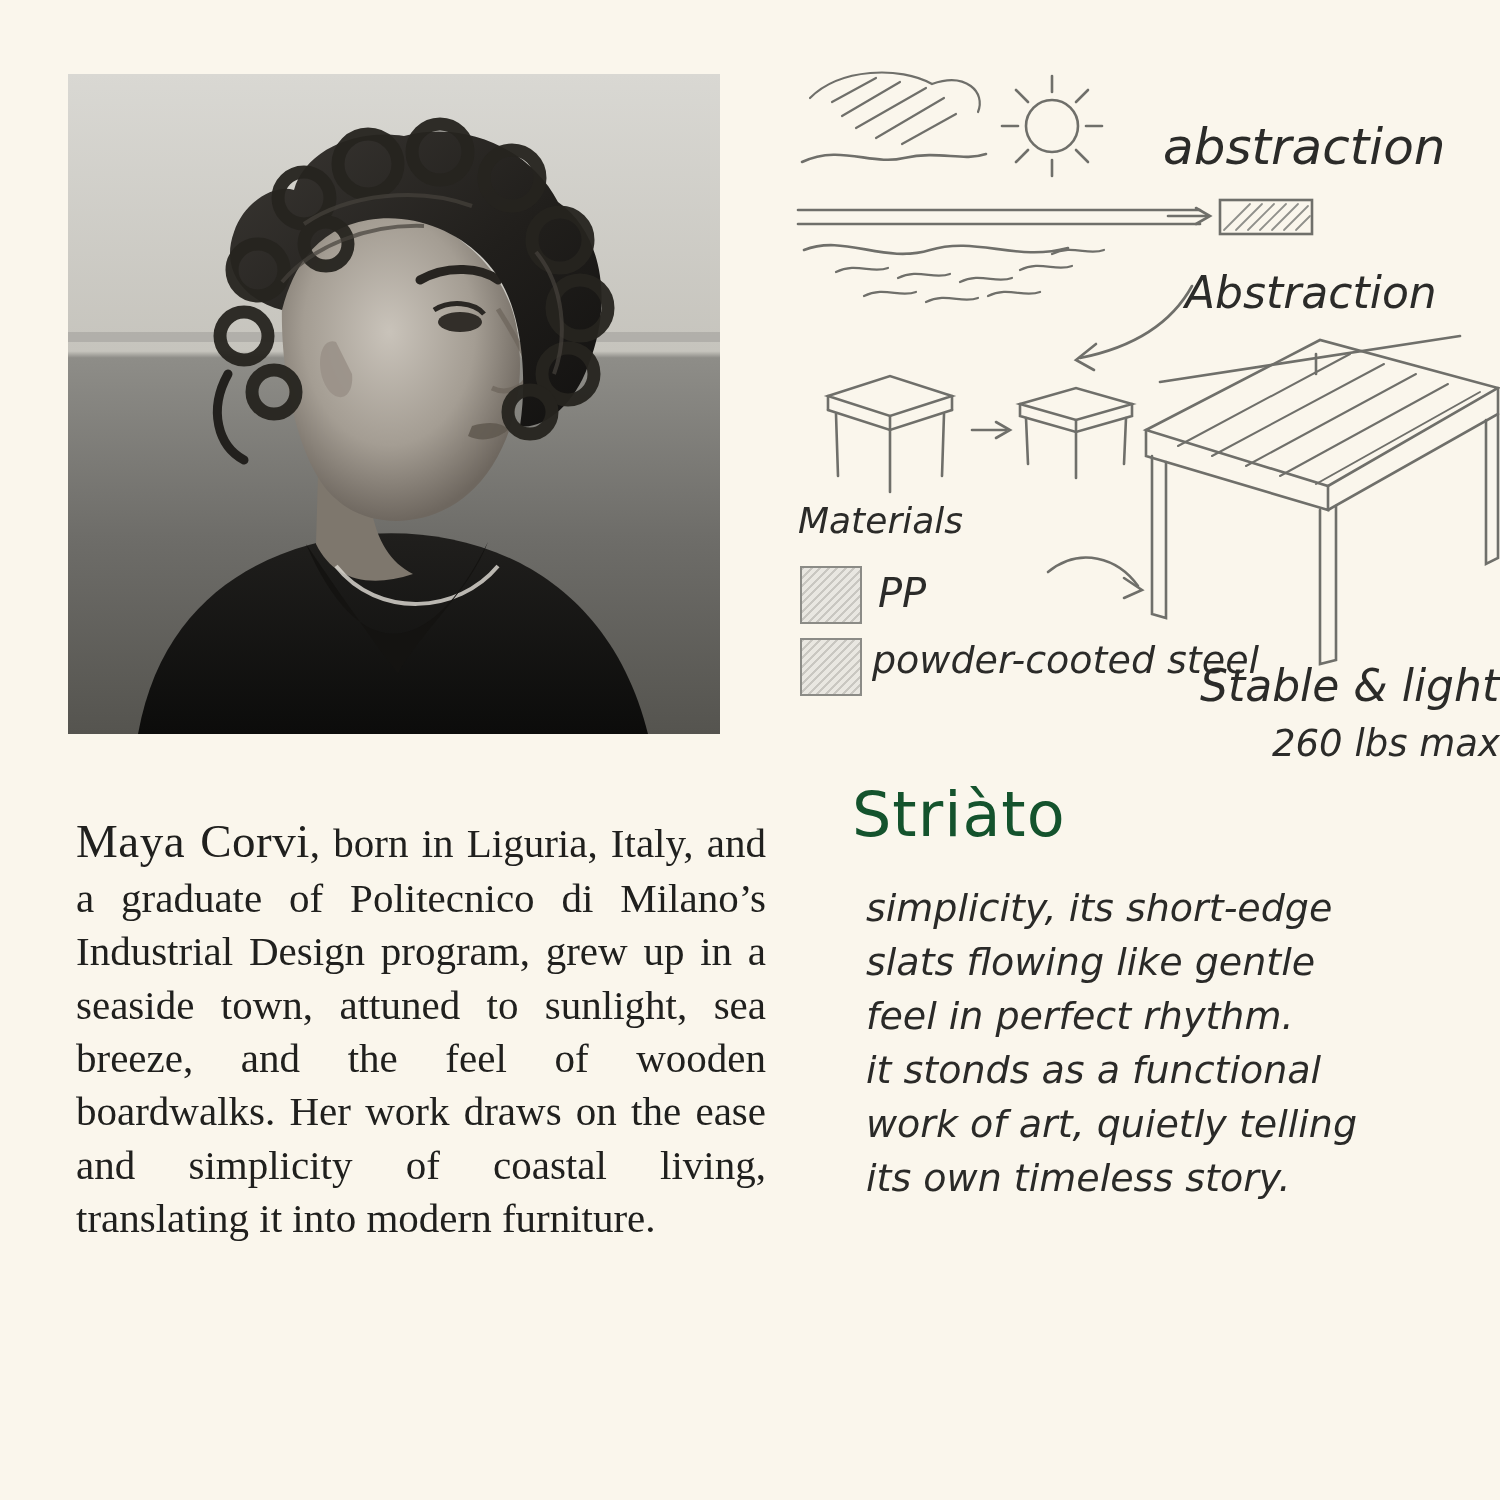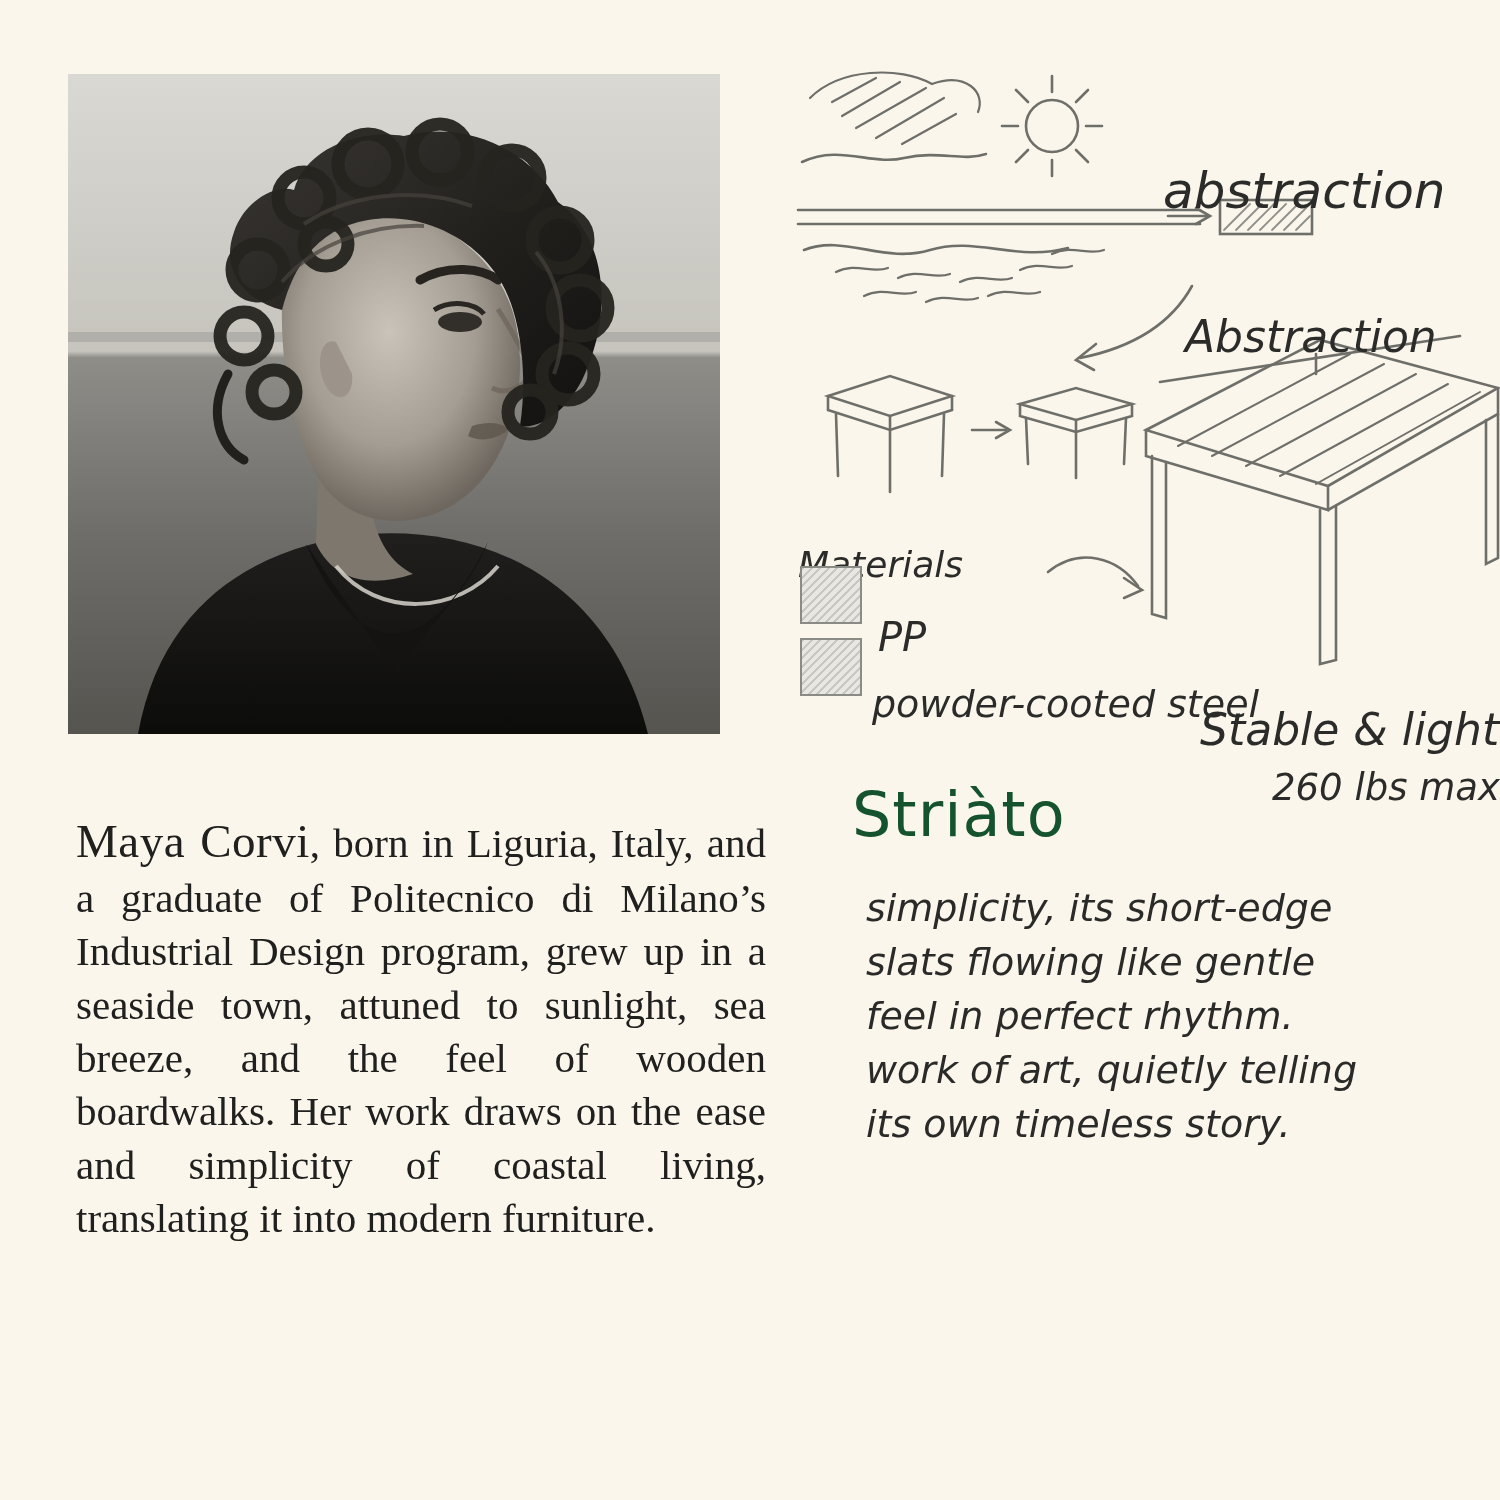--- a/index.html
+++ b/index.html
@@ -46,21 +46,20 @@
   .sketch-area{
     position:absolute;
     left:780px; top:58px;
     width:720px; height:720px;
   }
   .sketch-area svg{display:block;width:100%;height:100%;}
 
   .hand{
     font-family:"DejaVu Sans", sans-serif;
     color:#2b2b29;
-    margin-top:44px;
   }
 
   .product-title{
     position:absolute;
     left:852px; top:778px;
     font-family:"DejaVu Sans", sans-serif;
     font-size:62px;
     letter-spacing:1px;
     color:#14532d;
   }
@@ -314,17 +313,18 @@
   <div class="lbl lbl-pcs hand">powder-cooted steel</div>
 
   <div class="lbl lbl-stable hand">Stable &amp; light</div>
   <div class="lbl lbl-max hand">260 lbs max.</div>
 
   <div class="product-title">Striàto</div>
   <div class="product-desc">
     <span>simplicity, its short-edge</span>
     <span>slats flowing like gentle</span>
     <span>feel in perfect rhythm.</span>
+    <span>it stonds as a functional</span>
     <span>work of art, quietly telling</span>
     <span>its own timeless story.</span>
   </div>
 
 </div>
 
 </body></html>

